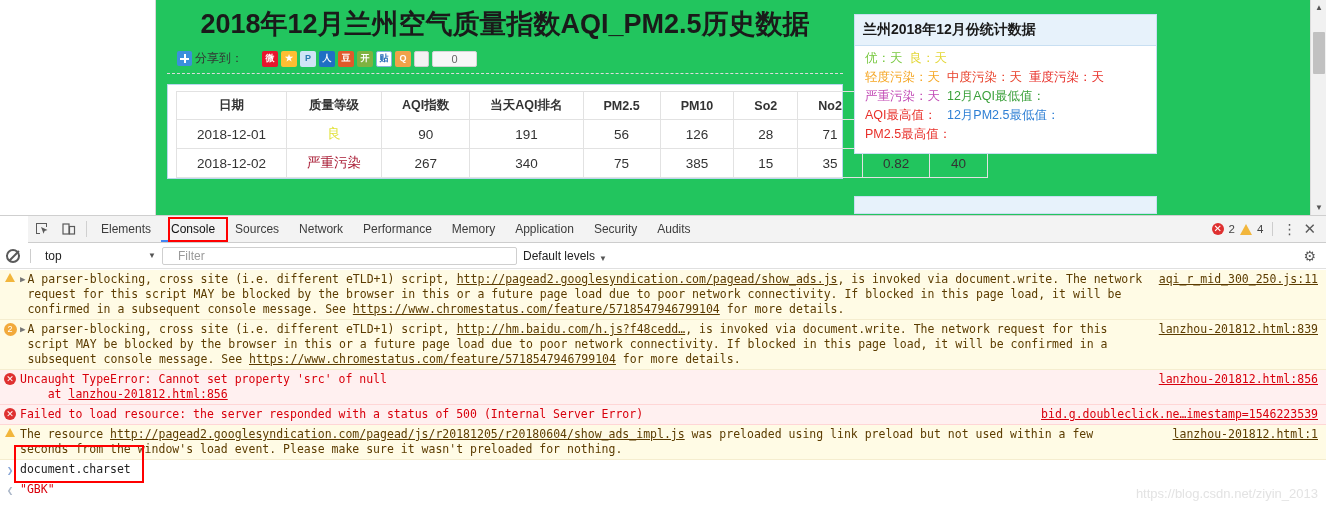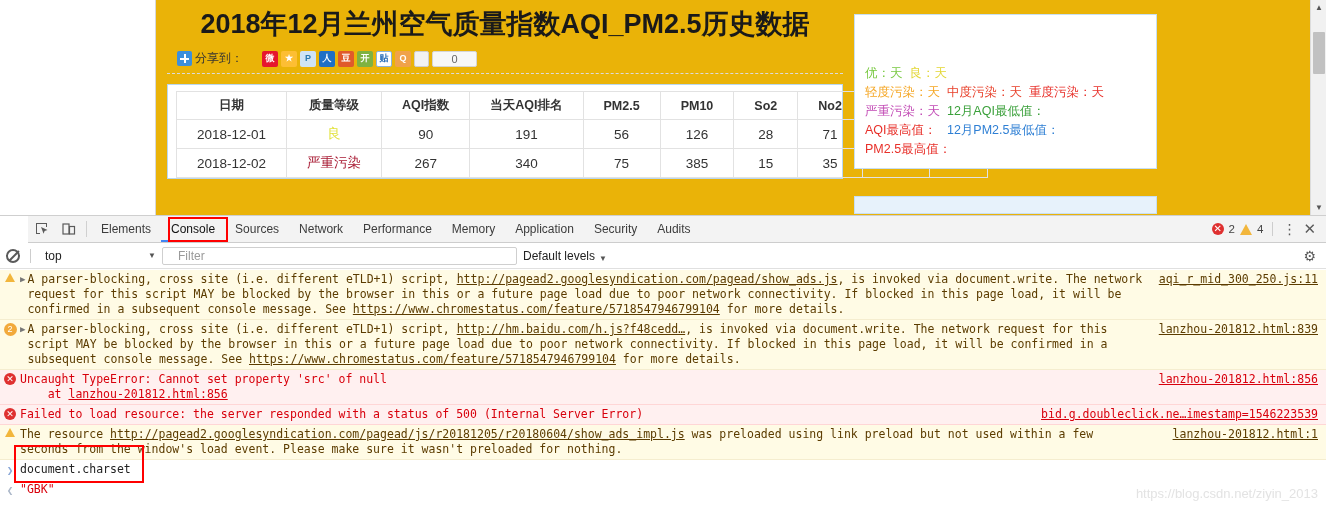--- a/index.html
+++ b/index.html
@@ -8,21 +8,21 @@
     width: 1326px; height: 507px;
     overflow: hidden;
     background: #fff;
     font-family: "Liberation Sans", sans-serif;
   }
 
   
   #page-viewport {
     position: absolute; left: 0; top: 0;
     width: 1326px; height: 215px;
-    background: #eab308;
+    background: #22c55e;
     overflow: hidden;
   }
   #page-left-gutter {
     position: absolute; left: 0; top: 0; width: 156px; height: 215px;
     background: #fff; border-right: 1px solid #d8d8d8;
   }
   #page-content {
     position: absolute; left: 165px; top: 0; width: 680px; height: 215px;
   }
 
@@ -116,21 +116,21 @@
     width: 303px;
     border: 1px solid #c8dff2;
     background: #fff;
   }
   .stats-head {
     background: #e7f2fb;
     border-bottom: 1px solid #c8dff2;
     font-size: 14px; font-weight: bold; color: #1a1a1a;
     padding: 6px 8px;
   }
-  .stats-body { padding: 24px 10px 9px 10px; margin-top: 25px; }
+  .stats-body { padding: 3px 10px 9px 10px; }
   .stats-line {
     font-size: 12.5px; line-height: 19px; white-space: nowrap;
   }
   .c-you { color: #7ac943; }
   .c-liang { color: #e3d736; }
   .c-qingdu { color: #f5a623; }
   .c-zhongdu2 { color: #e8402a; }
   .c-yanzhong { color: #c24ab5; }
   .c-green2 { color: #3aa03a; }
   .c-blue { color: #2e7fd4; text-align: center; }
@@ -365,20 +365,21 @@
             <td>35</td>
             <td>0.82</td>
             <td>40</td>
           </tr>
         </tbody>
       </table>
     </div>
   </div>
 
   <div id="stats-card">
+    <div class="stats-head">兰州2018年12月份统计数据</div>
     <div class="stats-body">
       <div class="stats-line">
         <span class="c-you">优：天</span>&nbsp;
         <span class="c-liang">良：天</span>
       </div>
       <div class="stats-line">
         <span class="c-qingdu">轻度污染：天</span>&nbsp;
         <span class="c-zhongdu2">中度污染：天</span>&nbsp;
         <span class="c-red">重度污染：天</span>
       </div>

